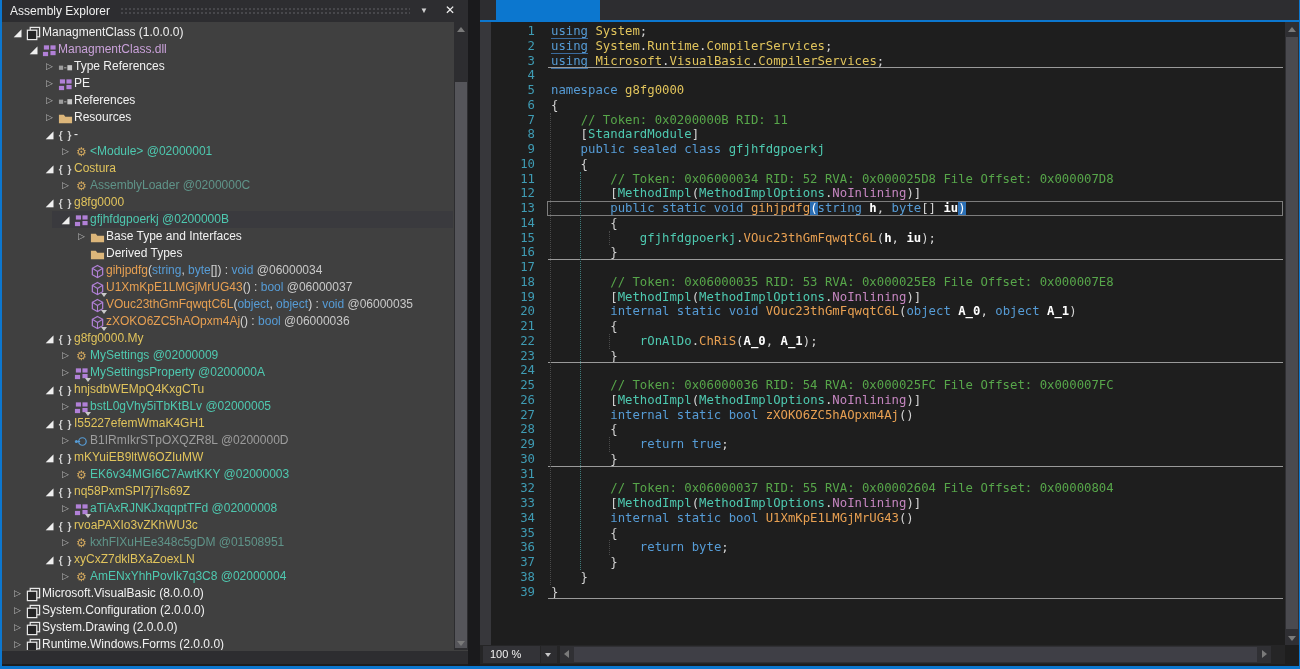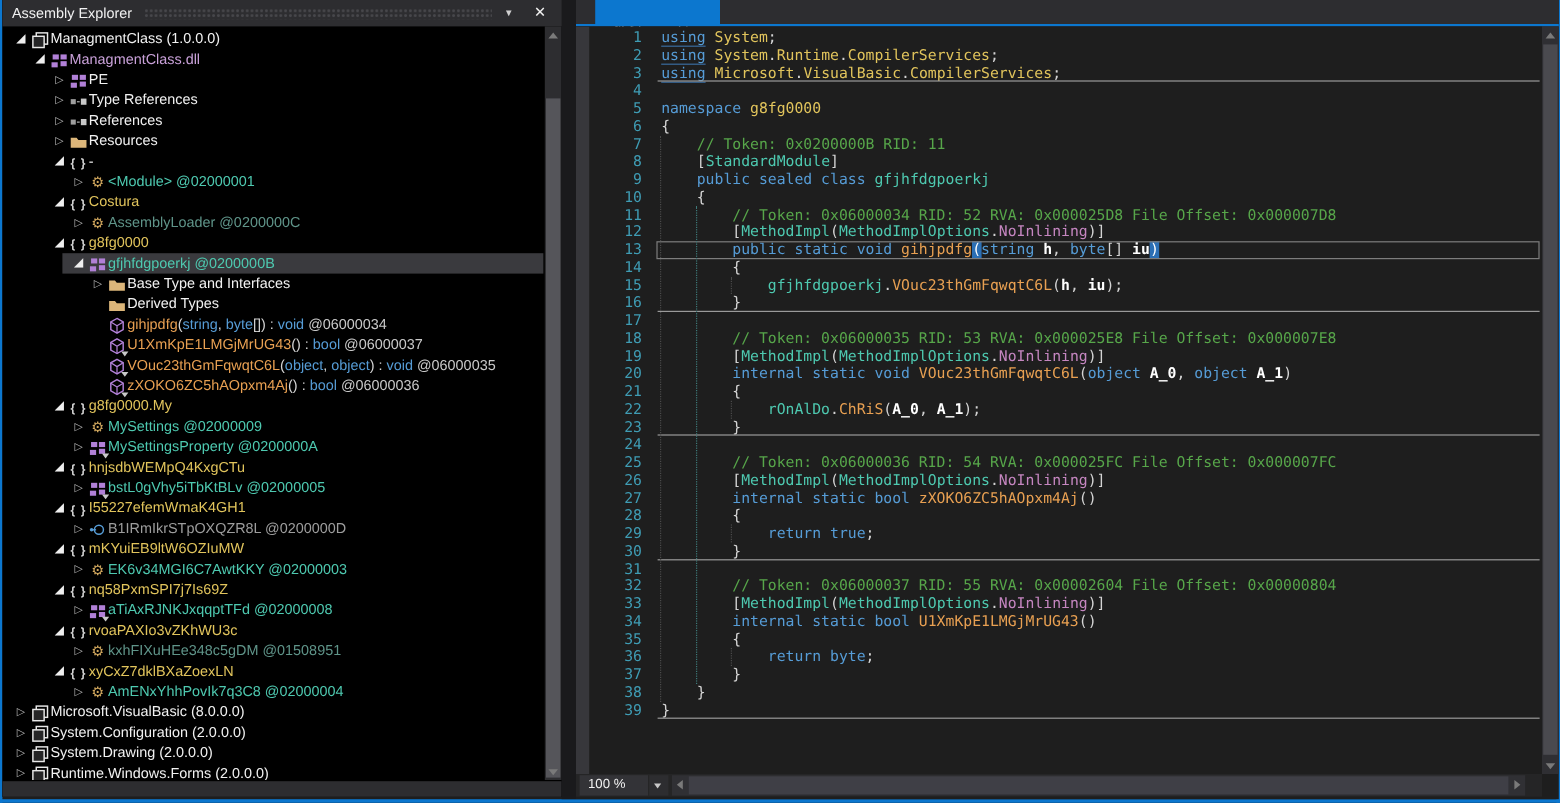--- a/index.html
+++ b/index.html
@@ -2,21 +2,21 @@
 <html><head>
 <meta charset="utf-8">
 <style>
   * { margin:0; padding:0; box-sizing:border-box; }
   html,body { width:1300px; height:669px; overflow:hidden; background:#1e1e1e;
     font-family:"Liberation Sans", sans-serif; }
   #window { position:absolute; left:0; top:0; width:1300px; height:669px; background:#1e1e1e;
     border-left:2px solid #0c77cf; border-right:3px solid #0c77cf; border-bottom:3px solid #0c77cf; }
 
   
-  #left-panel { position:absolute; left:0; top:0; width:468px; height:664px; background:#000000; }
+  #left-panel { position:absolute; left:0; top:0; width:468px; height:664px; background:#404040; }
   #ae-titlebar { position:absolute; left:0; top:0; right:0; height:22px; background:#2d2d30;
     color:#f1f1f1; font-size:12px; line-height:22px; }
   #ae-title { position:absolute; left:8px; top:0; }
   #ae-grip { position:absolute; left:118px; right:60px; top:7px; height:9px;
     background-image:radial-gradient(circle, #47474b 1px, transparent 1.3px);
     background-size:4px 4px; }
   #ae-caret { position:absolute; right:38px; top:0; width:16px; text-align:center;
     color:#d0d0d0; font-size:8px; cursor:pointer; }
   #ae-close { position:absolute; right:12px; top:-1px; width:16px; text-align:center;
     color:#f1f1f1; font-size:12px; cursor:pointer; }
@@ -114,30 +114,30 @@
               <rect x="4.5" y="1.5" width="10" height="10" stroke="#e8e8e8" stroke-width="1.3" fill="none"></rect>
               <rect x="1.5" y="4.5" width="10" height="10" fill="#252526" stroke="#e8e8e8" stroke-width="1.3"></rect>
             </svg></span><span class="c-def">ManagmentClass (1.0.0.0)</span></div>
         <div class="trow"><span class="exp open" style="margin-left: 24px;">◢</span><span class="ticon"><svg width="15" height="15" viewBox="0 0 16 16">
               <rect x="2" y="2.5" width="5.5" height="4.5" fill="#b180d7"></rect>
               <rect x="9" y="2.5" width="5.5" height="4.5" fill="#b180d7"></rect>
               <rect x="9" y="8.5" width="5.5" height="4.5" fill="#b180d7"></rect>
               <rect x="1" y="9.5" width="5.5" height="4.5" fill="#b180d7"></rect>
             </svg></span><span class="c-mod">ManagmentClass.dll</span></div>
         <div class="trow"><span class="exp" style="margin-left: 40px;">▷</span><span class="ticon"><svg width="15" height="15" viewBox="0 0 16 16">
-              <rect x="2" y="2.5" width="5.5" height="4.5" fill="#b180d7"></rect>
-              <rect x="9" y="2.5" width="5.5" height="4.5" fill="#b180d7"></rect>
-              <rect x="9" y="8.5" width="5.5" height="4.5" fill="#b180d7"></rect>
-              <rect x="1" y="9.5" width="5.5" height="4.5" fill="#b180d7"></rect>
-            </svg></span><span class="c-def">PE</span></div>
-        <div class="trow"><span class="exp" style="margin-left: 40px;">▷</span><span class="ticon"><svg width="15" height="15" viewBox="0 0 16 16">
               <rect x="1" y="6" width="4.5" height="4.5" fill="#9e9e9e"></rect>
               <rect x="6.5" y="7.7" width="2.5" height="1.2" fill="#9e9e9e"></rect>
               <rect x="10" y="5.5" width="5" height="5.5" fill="#c8c8c8"></rect>
             </svg></span><span class="c-def">Type References</span></div>
+        <div class="trow"><span class="exp" style="margin-left: 40px;">▷</span><span class="ticon"><svg width="15" height="15" viewBox="0 0 16 16">
+              <rect x="2" y="2.5" width="5.5" height="4.5" fill="#b180d7"></rect>
+              <rect x="9" y="2.5" width="5.5" height="4.5" fill="#b180d7"></rect>
+              <rect x="9" y="8.5" width="5.5" height="4.5" fill="#b180d7"></rect>
+              <rect x="1" y="9.5" width="5.5" height="4.5" fill="#b180d7"></rect>
+            </svg></span><span class="c-def">PE</span></div>
         <div class="trow"><span class="exp" style="margin-left: 40px;">▷</span><span class="ticon"><svg width="15" height="15" viewBox="0 0 16 16">
               <rect x="1" y="6" width="4.5" height="4.5" fill="#9e9e9e"></rect>
               <rect x="6.5" y="7.7" width="2.5" height="1.2" fill="#9e9e9e"></rect>
               <rect x="10" y="5.5" width="5" height="5.5" fill="#c8c8c8"></rect>
             </svg></span><span class="c-def">References</span></div>
         <div class="trow"><span class="exp" style="margin-left: 40px;">▷</span><span class="ticon"><svg width="15" height="15" viewBox="0 0 16 16">
               <path d="M1 4 L6.2 4 L7.8 6 L15 6 L15 13 L1 13 Z" fill="#dcb67a"></path>
             </svg></span><span class="c-def">Resources</span></div>
         <div class="trow"><span class="exp open" style="margin-left: 40px;">◢</span><span class="ticon"><span class="nsb">{ }</span></span><span class="c-def">-</span></div>
         <div class="trow"><span class="exp" style="margin-left: 56px;">▷</span><span class="ticon"><span class="gear">⚙</span></span><span class="c-cls">&lt;Module&gt; @02000001</span></div>

